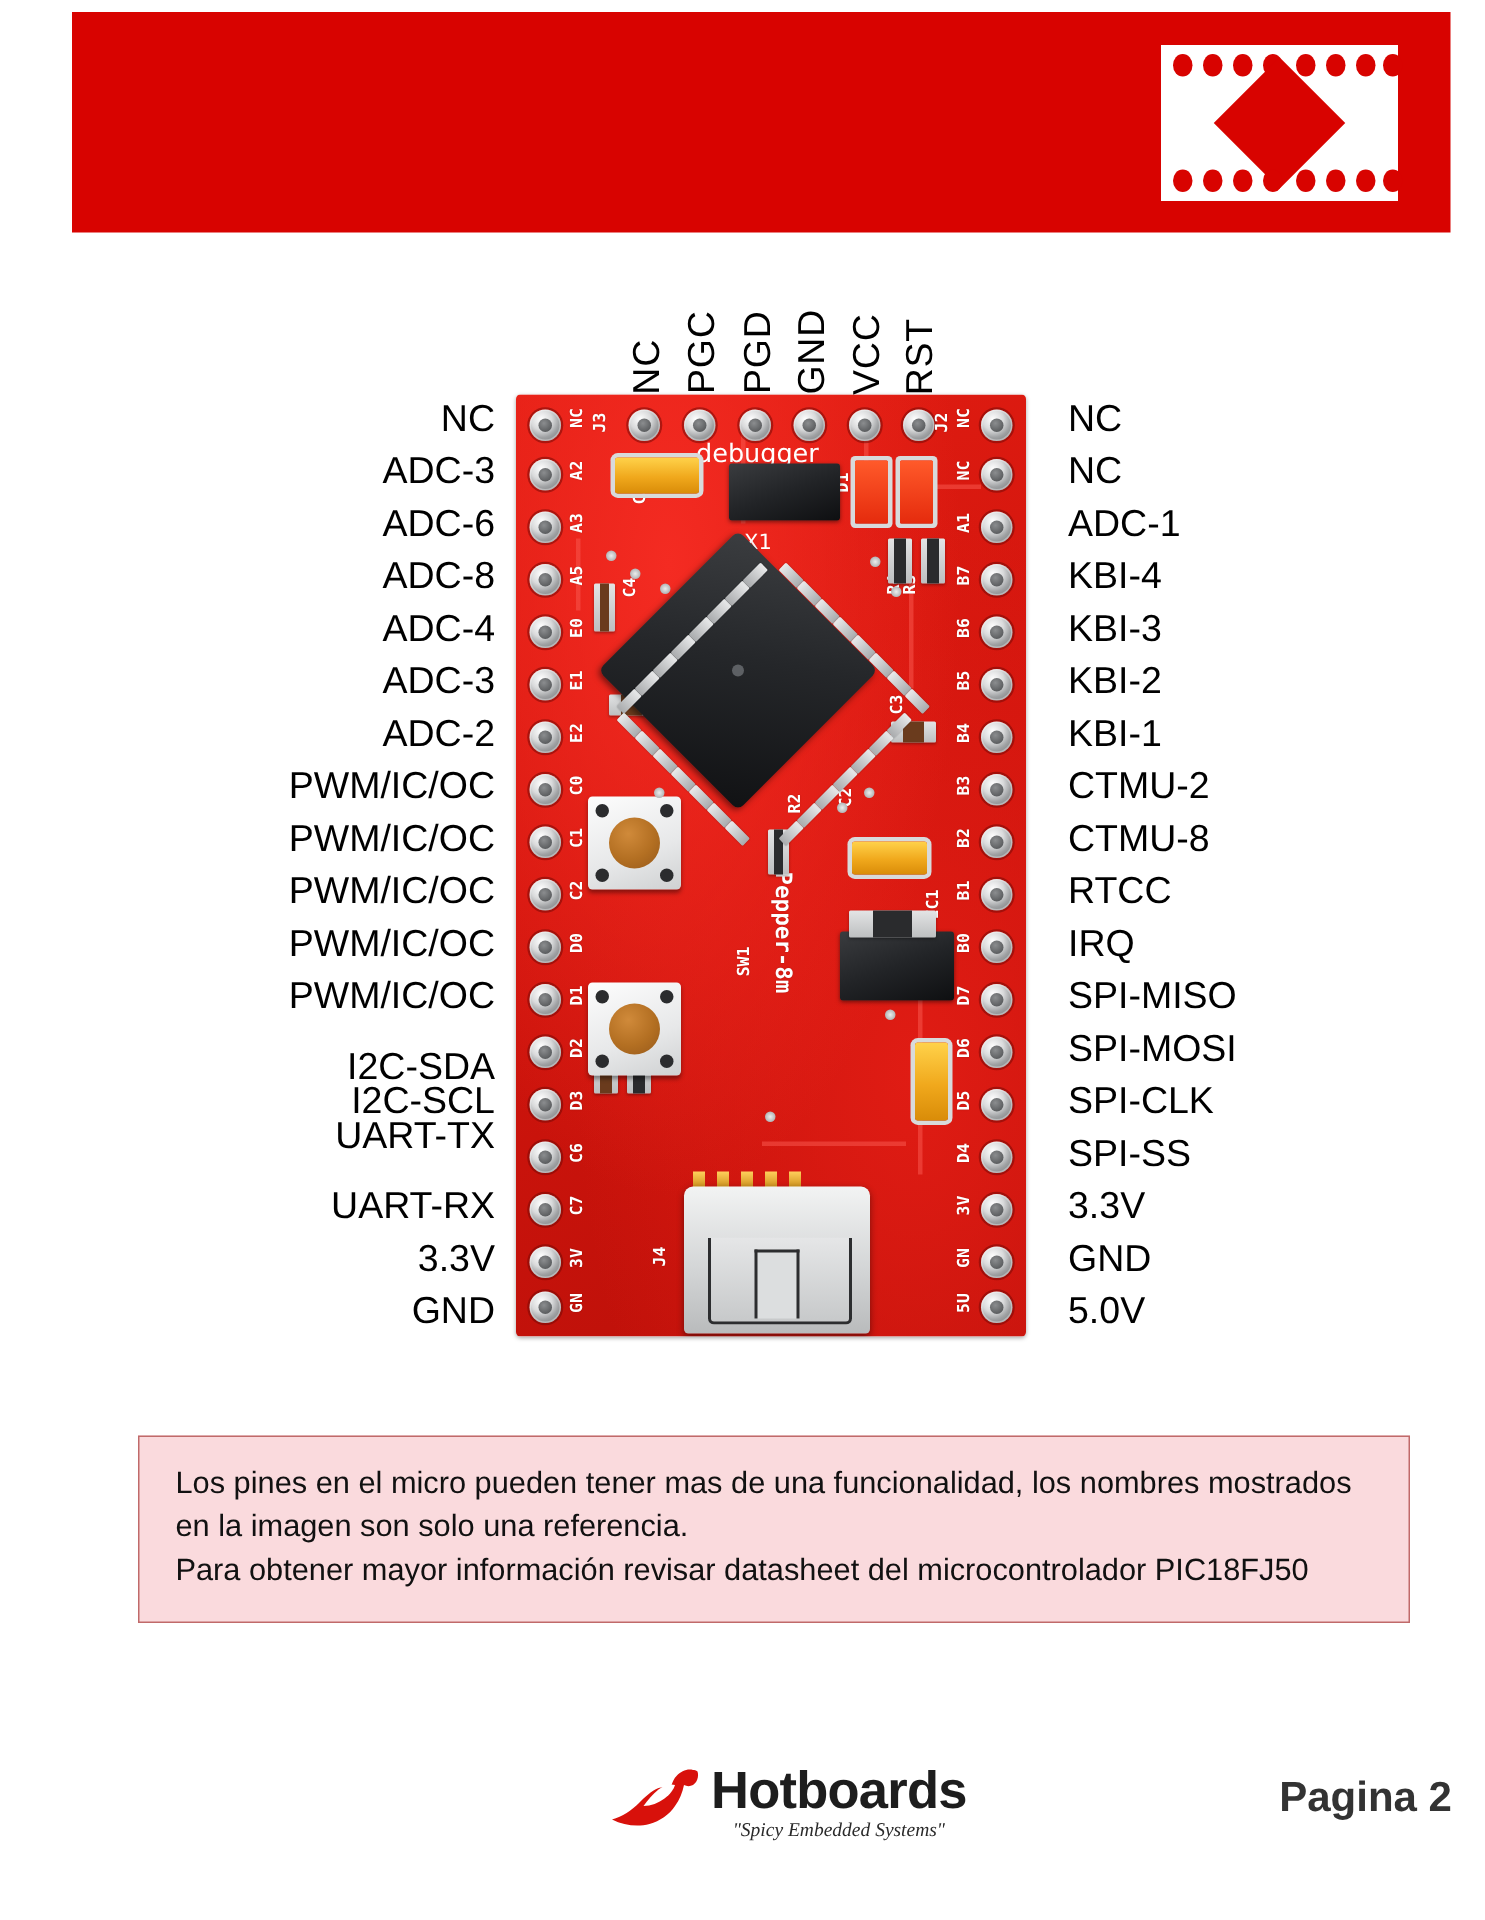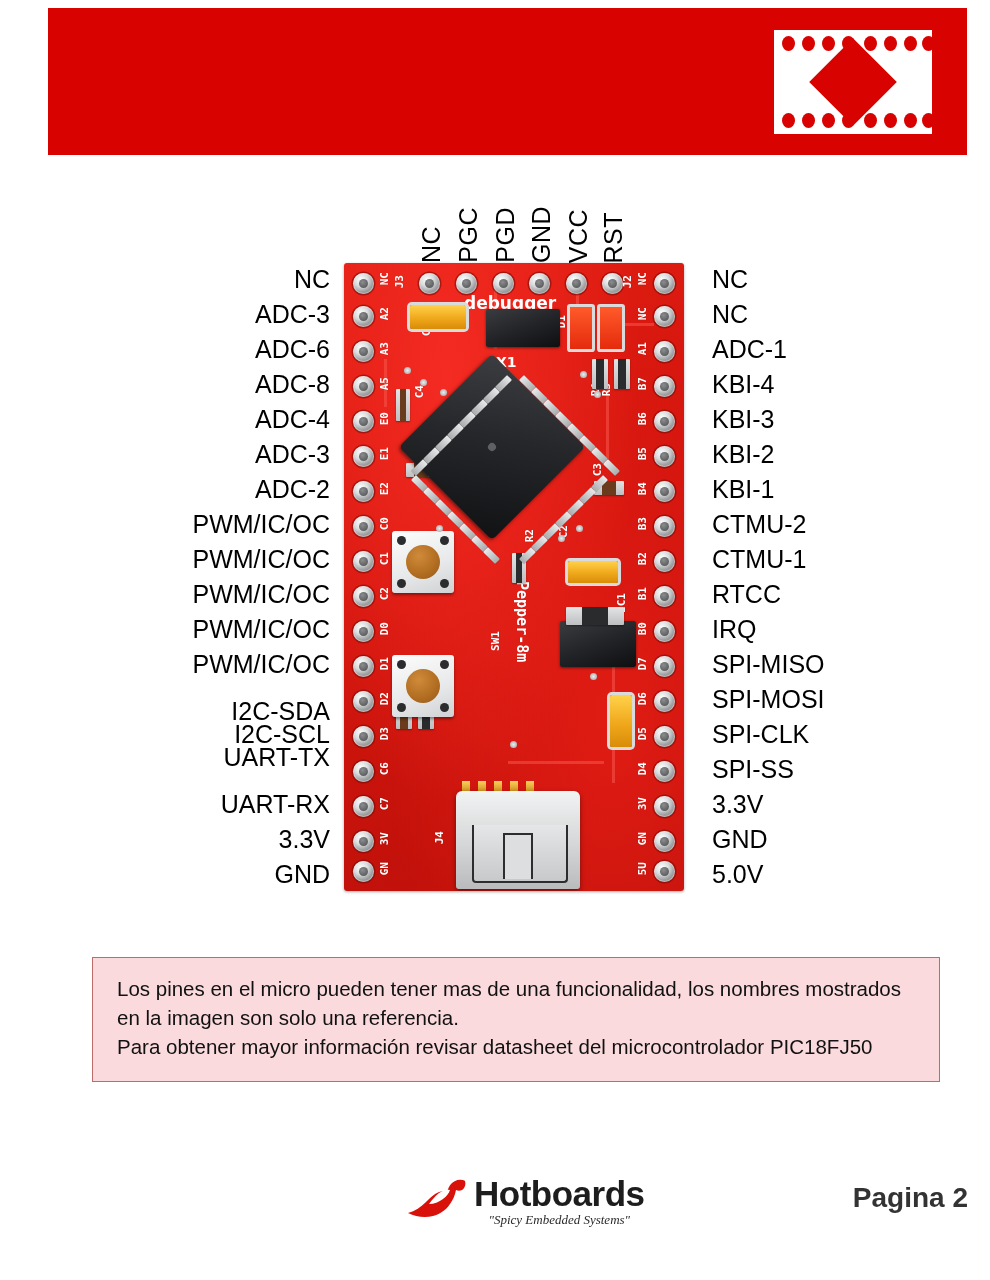--- a/index.html
+++ b/index.html
@@ -191,21 +191,21 @@
     position:absolute;left:118px;top:518px;width:110px;height:12px;z-index:5;
   }
   #usb-pins span{
     position:absolute;top:0;width:8px;height:12px;
     background:linear-gradient(180deg,#ffcf5c,#c98a14);
   }
   .trace{position:absolute;background:#f7564c;opacity:.55;}
   .via{position:absolute;width:7px;height:7px;border-radius:50%;
     background:radial-gradient(circle,#eceded 0%,#9a9c9e 100%);}
   .board-text{
-    position:absolute;color:#fff;font-weight:bold;
+    position:absolute;color:#fff;font-weight:normal;
     font-family:"DejaVu Sans", sans-serif;white-space:nowrap;line-height:1;
   }
 
   
   #note-box{
     position:absolute;left:92px;top:957px;width:848px;
     background:#fadadd;border:1px solid #c06a6a;
     padding:16px 24px 20px 24px;box-sizing:border-box;
   }
   #note-box p{
@@ -300,21 +300,21 @@
 
   <div id="right-col">
     <span class="side-label right" style="top:4px">NC</span>
     <span class="side-label right" style="top:39px">NC</span>
     <span class="side-label right" style="top:74px">ADC-1</span>
     <span class="side-label right" style="top:109px">KBI-4</span>
     <span class="side-label right" style="top:144px">KBI-3</span>
     <span class="side-label right" style="top:179px">KBI-2</span>
     <span class="side-label right" style="top:214px">KBI-1</span>
     <span class="side-label right" style="top:249px">CTMU-2</span>
-    <span class="side-label right" style="top:284px">CTMU-1</span>
+    <span class="side-label right" style="top:284px">CTMU-8</span>
     <span class="side-label right" style="top:319px">RTCC</span>
     <span class="side-label right" style="top:354px">IRQ</span>
     <span class="side-label right" style="top:389px">SPI-MISO</span>
     <span class="side-label right" style="top:424px">SPI-MOSI</span>
     <span class="side-label right" style="top:459px">SPI-CLK</span>
     <span class="side-label right" style="top:494px">SPI-SS</span>
     <span class="side-label right" style="top:529px">3.3V</span>
     <span class="side-label right" style="top:564px">GND</span>
     <span class="side-label right" style="top:599px">5.0V</span>
   </div>

